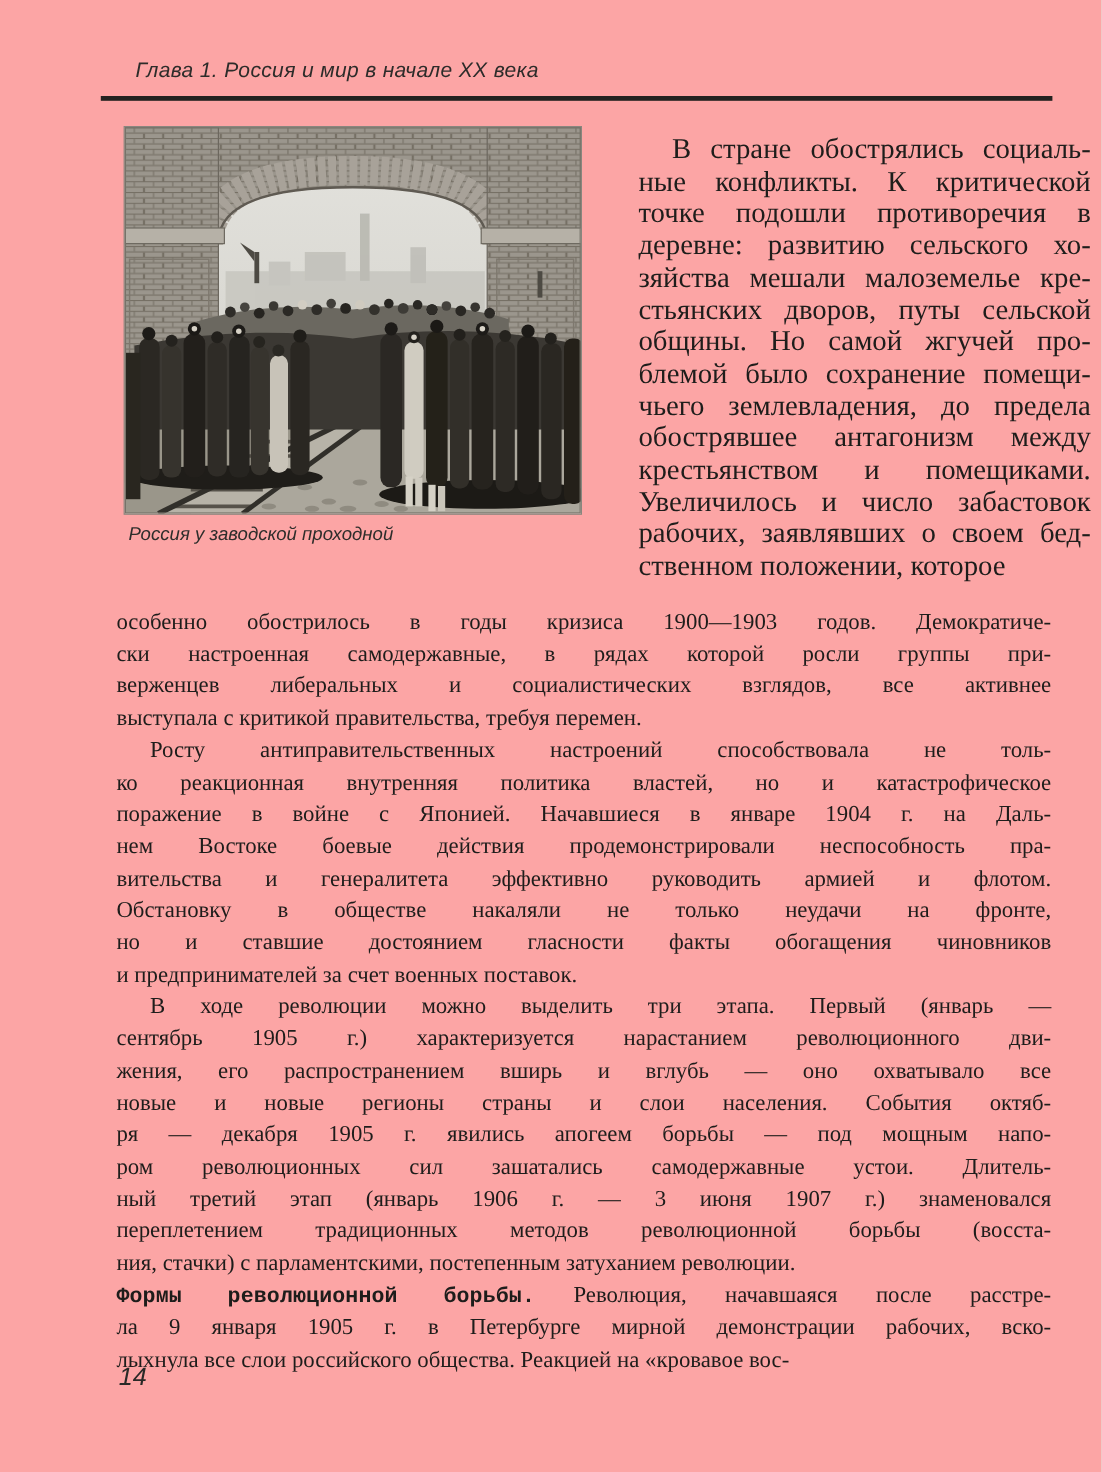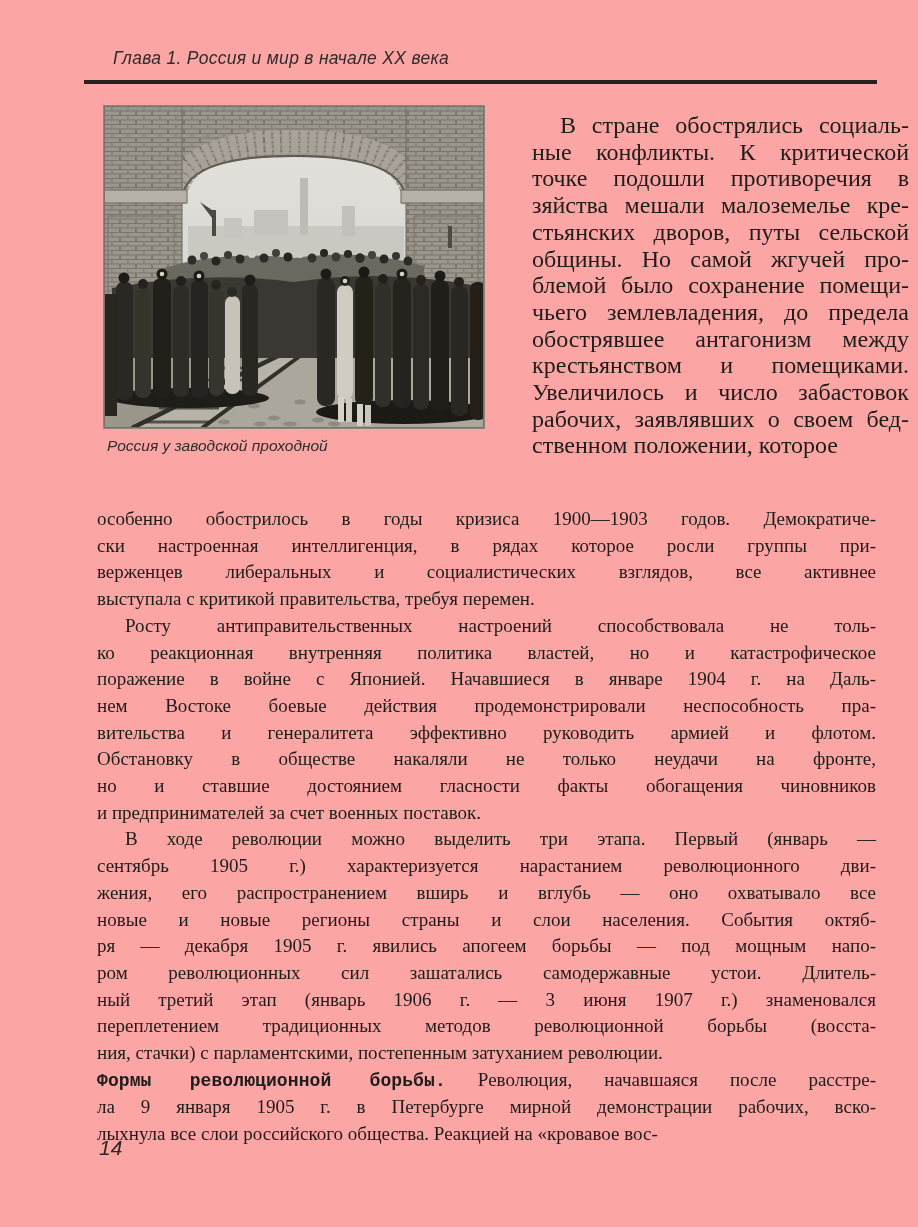--- a/index.html
+++ b/index.html
@@ -207,36 +207,37 @@
       <rect x="0.5" y="0.5" width="379" height="321" fill="none" stroke="#77736a" stroke-width="1"></rect>
     </svg>
   </figure>
 
   <figcaption class="photo-caption">Россия у заводской проходной</figcaption>
 
   <div class="column-text indent">
       <div class="line">В стране обострялись социаль-</div>
       <div class="line">ные конфликты. К критической</div>
       <div class="line">точке подошли противоречия в</div>
+      <div class="line">деревне: развитию сельского хо-</div>
       <div class="line">зяйства мешали малоземелье кре-</div>
       <div class="line">стьянских дворов, путы сельской</div>
       <div class="line">общины. Но самой жгучей про-</div>
       <div class="line">блемой было сохранение помещи-</div>
       <div class="line">чьего землевладения, до предела</div>
       <div class="line"><span>обострявшее </span><span class="italic">антагонизм</span><span> между</span></div>
       <div class="line">крестьянством и помещиками.</div>
       <div class="line">Увеличилось и число забастовок</div>
       <div class="line">рабочих, заявлявших о своем бед-</div>
       <div class="line line-last">ственном положении, которое</div>
     </div>
 
   <div class="body-text">
     <div class="para">
         <div class="line">особенно обострилось в годы кризиса 1900—1903 годов. Демократиче-</div>
-        <div class="line">ски настроенная интеллигенция, в рядах которое росли группы при-</div>
+        <div class="line">ски настроенная самодержавные, в рядах которой росли группы при-</div>
         <div class="line">верженцев либеральных и социалистических взглядов, все активнее</div>
         <div class="line line-last">выступала с критикой правительства, требуя перемен.</div>
       </div>
     <div class="para indent">
         <div class="line">Росту антиправительственных настроений способствовала не толь-</div>
         <div class="line">ко реакционная внутренняя политика властей, но и катастрофическое</div>
         <div class="line">поражение в войне с Японией. Начавшиеся в январе 1904 г. на Даль-</div>
         <div class="line">нем Востоке боевые действия продемонстрировали неспособность пра-</div>
         <div class="line">вительства и генералитета эффективно руководить армией и флотом.</div>
         <div class="line">Обстановку в обществе накаляли не только неудачи на фронте,</div>

